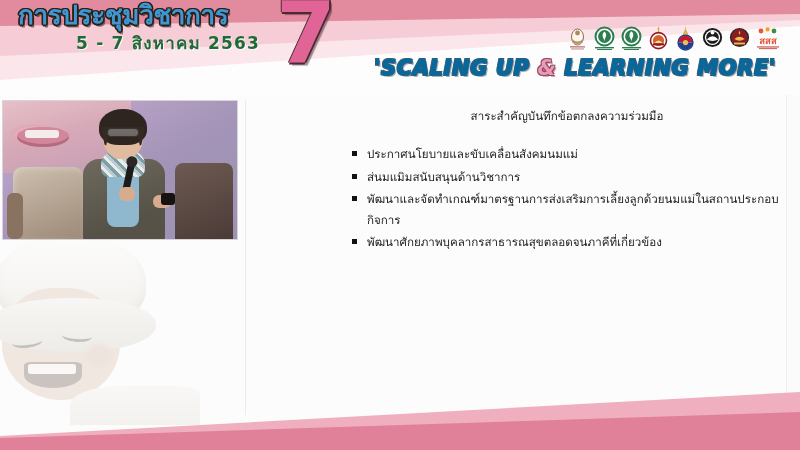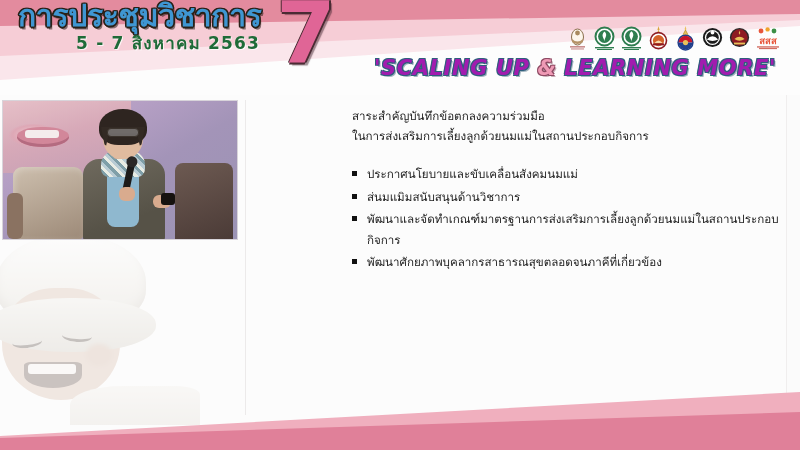--- a/index.html
+++ b/index.html
@@ -44,21 +44,21 @@
 
   
   .title-block {
     position:absolute; left:18px; top:2px;
     z-index:5;
     width:300px;
   }
   .t-line1, .t-line2 {
     font-family:Liberation Sans, sans-serif;
     font-weight:bold;
-    font-size:30px;
+    font-size:26px;
     line-height:27px;
     letter-spacing:-0.3px;
     white-space:nowrap;
   }
   .t-line1 {
     color:#3f96d2;
     text-shadow:
       -1.3px -1.3px 0 #2a2118, 1.3px -1.3px 0 #2a2118,
       -1.3px  1.3px 0 #2a2118, 1.3px  1.3px 0 #2a2118,
        0 -1.5px 0 #2a2118, 0 1.5px 0 #2a2118,
@@ -122,21 +122,21 @@
     z-index:7;
     text-align:center;
     font-family:"DejaVu Sans", sans-serif;
     font-weight:bold;
     font-style:italic;
     font-size:21px;
     letter-spacing:0.6px;
     white-space:nowrap;
   }
   .tagline .tg {
-    color:#a21caf;
+    color:#0369a1;
     text-shadow:
       -1px -1px 0 #2f5f7d, 1px -1px 0 #2f5f7d,
       -1px 1px 0 #2f5f7d, 1px 1px 0 #2f5f7d,
        2px 2px 0 rgba(50,90,115,.45);
   }
   .tagline .tg-amp {
     color:#ef9ab5;
     text-shadow:
       -1px -1px 0 #8d4a63, 1px -1px 0 #8d4a63,
       -1px 1px 0 #8d4a63, 1px 1px 0 #8d4a63,
@@ -372,21 +372,21 @@
 
   
   .content {
     position:absolute;
     left:352px; top:106px;
     width:430px;
     z-index:5;
     color:#1a1a1a;
     font-family:"DejaVu Sans", sans-serif;
   }
-  .lead { font-size:11.6px; line-height:20px; }
+  .lead { font-size:11.6px; line-height:20px;text-align:center; }
   .lead div { white-space:nowrap; }
   .blist {
     margin-top:18px;
     list-style:none;
   }
   .blist li {
     position:relative;
     padding-left:15px;
     font-size:11.6px;
     line-height:20.5px;
@@ -531,21 +531,20 @@
     <div class="pb-eyeR"></div>
     <div class="pb-mouth"></div>
     <div class="pb-teeth"></div>
     <div class="pb-cheek"></div>
     <div class="pb-shoulder"></div>
   </div>
 
   <div class="content">
     <div class="lead">
       <div>สาระสำคัญบันทึกข้อตกลงความร่วมมือ</div>
-      <div>ในการส่งเสริมการเลี้ยงลูกด้วยนมแม่ในสถานประกอบกิจการ</div>
     </div>
     <ul class="blist">
       <li><span class="bsq"></span><span>ประกาศนโยบายและขับเคลื่อนสังคมนมแม่</span></li>
       <li><span class="bsq"></span><span>ส่นมแมิมสนับสนุนด้านวิชาการ</span></li>
       <li><span class="bsq"></span><span>พัฒนาและจัดทำเกณฑ์มาตรฐานการส่งเสริมการเลี้ยงลูกด้วยนมแม่ในสถานประกอบกิจการ</span></li>
       <li><span class="bsq"></span><span>พัฒนาศักยภาพบุคลากรสาธารณสุขตลอดจนภาคีที่เกี่ยวข้อง</span></li>
     </ul>
   </div>
 
   <div class="bottom-wedge-wrap">

